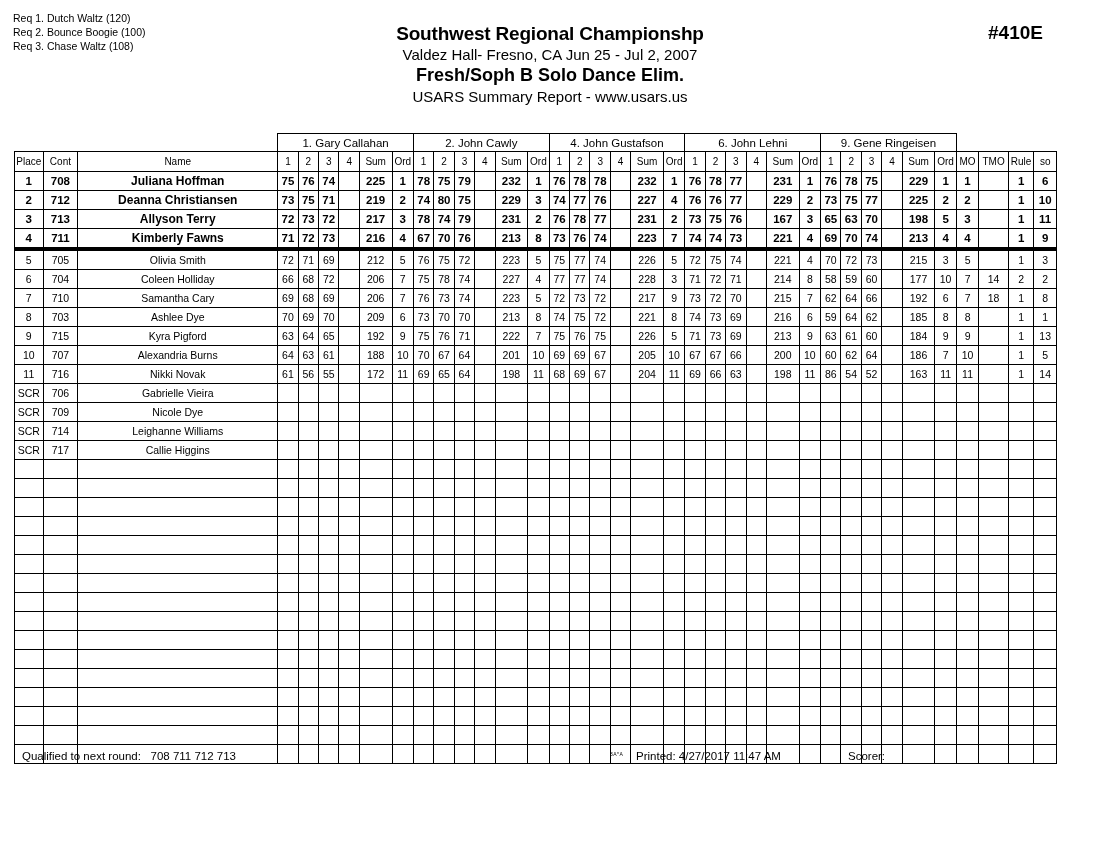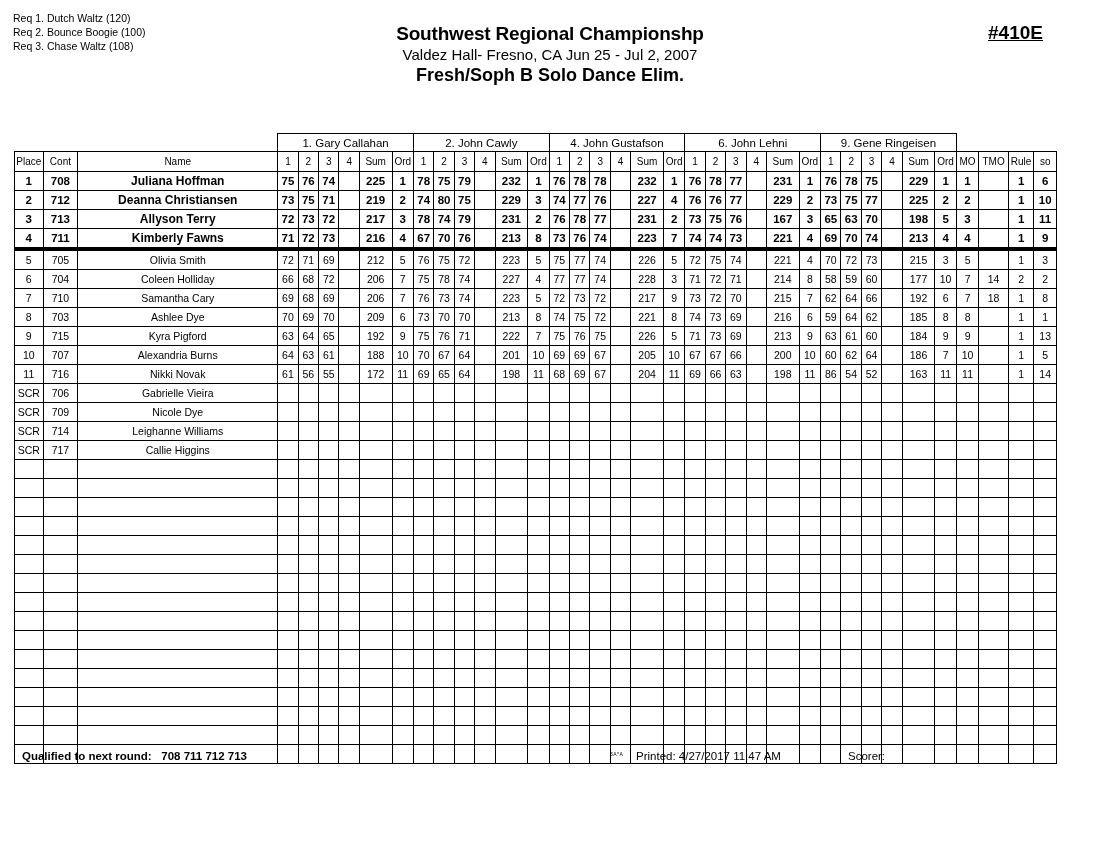--- a/index.html
+++ b/index.html
@@ -57,21 +57,20 @@
   #report-line {
     font-size: 15px;
     line-height: 20px;
   }
   #event-number {
     position: absolute;
     right: 57px;
     top: 22px;
     font-size: 19px;
     font-weight: bold;
-    text-decoration: underline;
   }
 
   
   #sheet {
     position: absolute;
     left: 14px;
     top: 133px;
     width: 950px;
   }
   table.score {
@@ -131,21 +130,21 @@
 
   
   #footer {
     position: absolute;
     left: 14px;
     top: 750px;
     width: 1043px;
     font-size: 11.5px;
     height: 16px;
   }
-  #qualified-text { position: absolute; left: 8px; top: 0; white-space: nowrap; font-weight: bold; }
+  #qualified-text { position: absolute; left: 8px; top: 0; white-space: nowrap; }
   #tiny-mark { position: absolute; left: 596px; top: 1px; font-size: 5px; letter-spacing: 0.5px; }
   #printed-text { position: absolute; left: 622px; top: 0; white-space: nowrap; }
   #scorer-text { position: absolute; left: 834px; top: 0; white-space: nowrap; }
 </style>
 </head>
 <body>
 
 <div id="top-area">
 
   <div id="req-list">
@@ -166,20 +165,21 @@
       <span>3.</span>
       <span>Chase Waltz</span>
       <span>(108)</span>
     </span>
   </div>
 
   <div id="title-block">
     <div id="event-title">Southwest Regional Championshp</div>
     <div id="venue-line">Valdez Hall- Fresno, CA  Jun 25 - Jul 2, 2007</div>
     <div id="division-title">Fresh/Soph B Solo Dance Elim.</div>
+    <div id="report-line">USARS Summary Report - www.usars.us</div>
   </div>
 
   <div id="event-number">#410E</div>
 </div>
 
 <div id="sheet">
   <table class="score">
     <colgroup>
       <col style="width:28px">
         <col style="width:34px">

